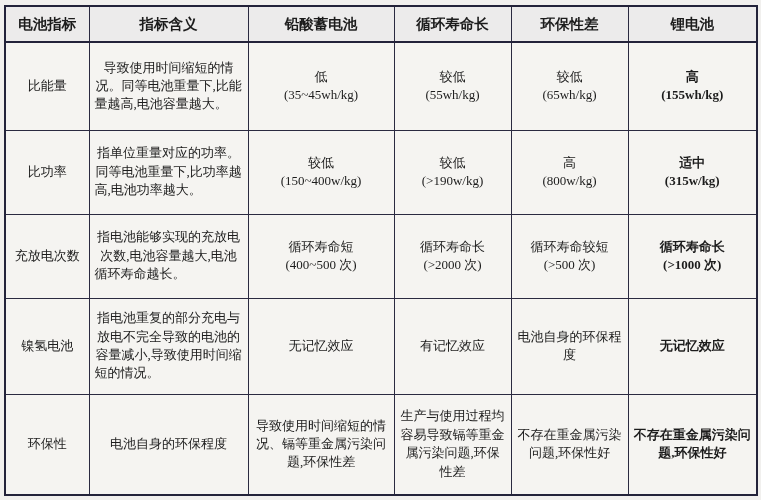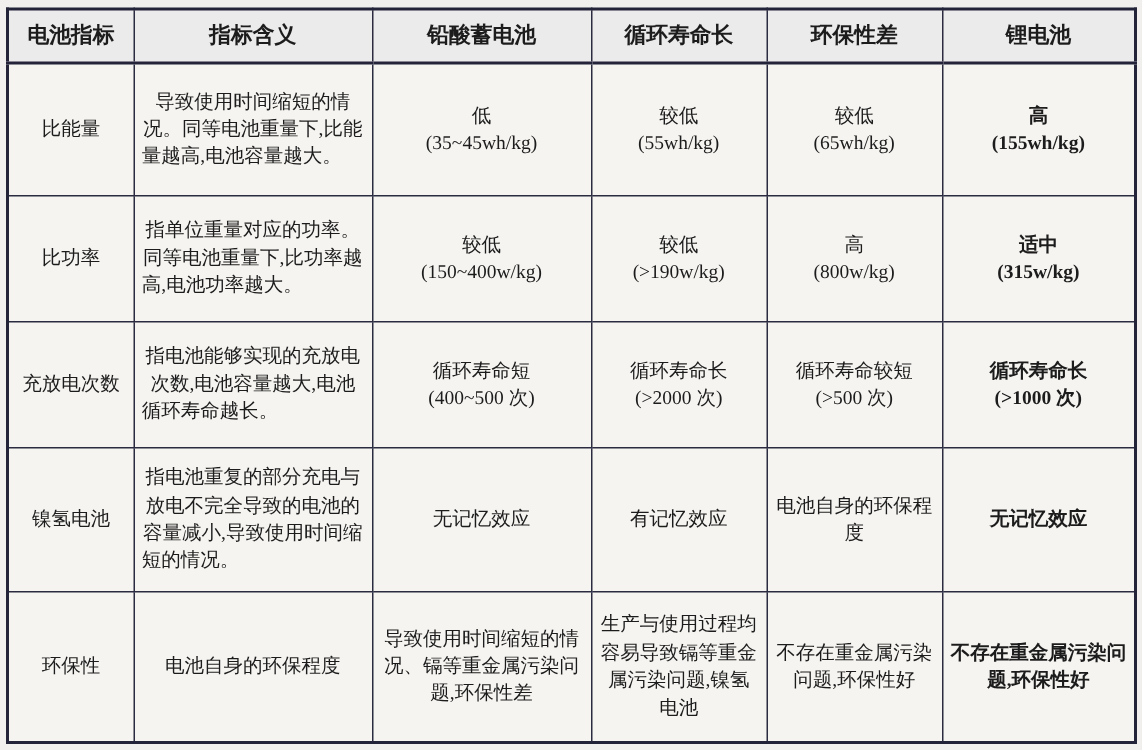--- a/index.html
+++ b/index.html
@@ -125,19 +125,19 @@
         <td class="col-meaning">指电池重复的部分充电与放电不完全导致的电池的容量减小,导致使用时间缩短的情况。</td>
         <td>无记忆效应</td>
         <td>有记忆效应</td>
         <td>电池自身的环保程度</td>
         <td class="col-lithium">无记忆效应</td>
       </tr>
       <tr class="r5">
         <td class="col-indicator">环保性</td>
         <td class="col-meaning centered">电池自身的环保程度</td>
         <td>导致使用时间缩短的情况、镉等重金属污染问题,环保性差</td>
-        <td>生产与使用过程均容易导致镉等重金属污染问题,镍氢电池</td>
+        <td>生产与使用过程均容易导致镉等重金属污染问题,环保性差</td>
         <td>不存在重金属污染问题,环保性好</td>
         <td class="col-lithium">不存在重金属污染问题,环保性好</td>
       </tr>
     </tbody>
   </table>
 </div>
 
 </body></html>

